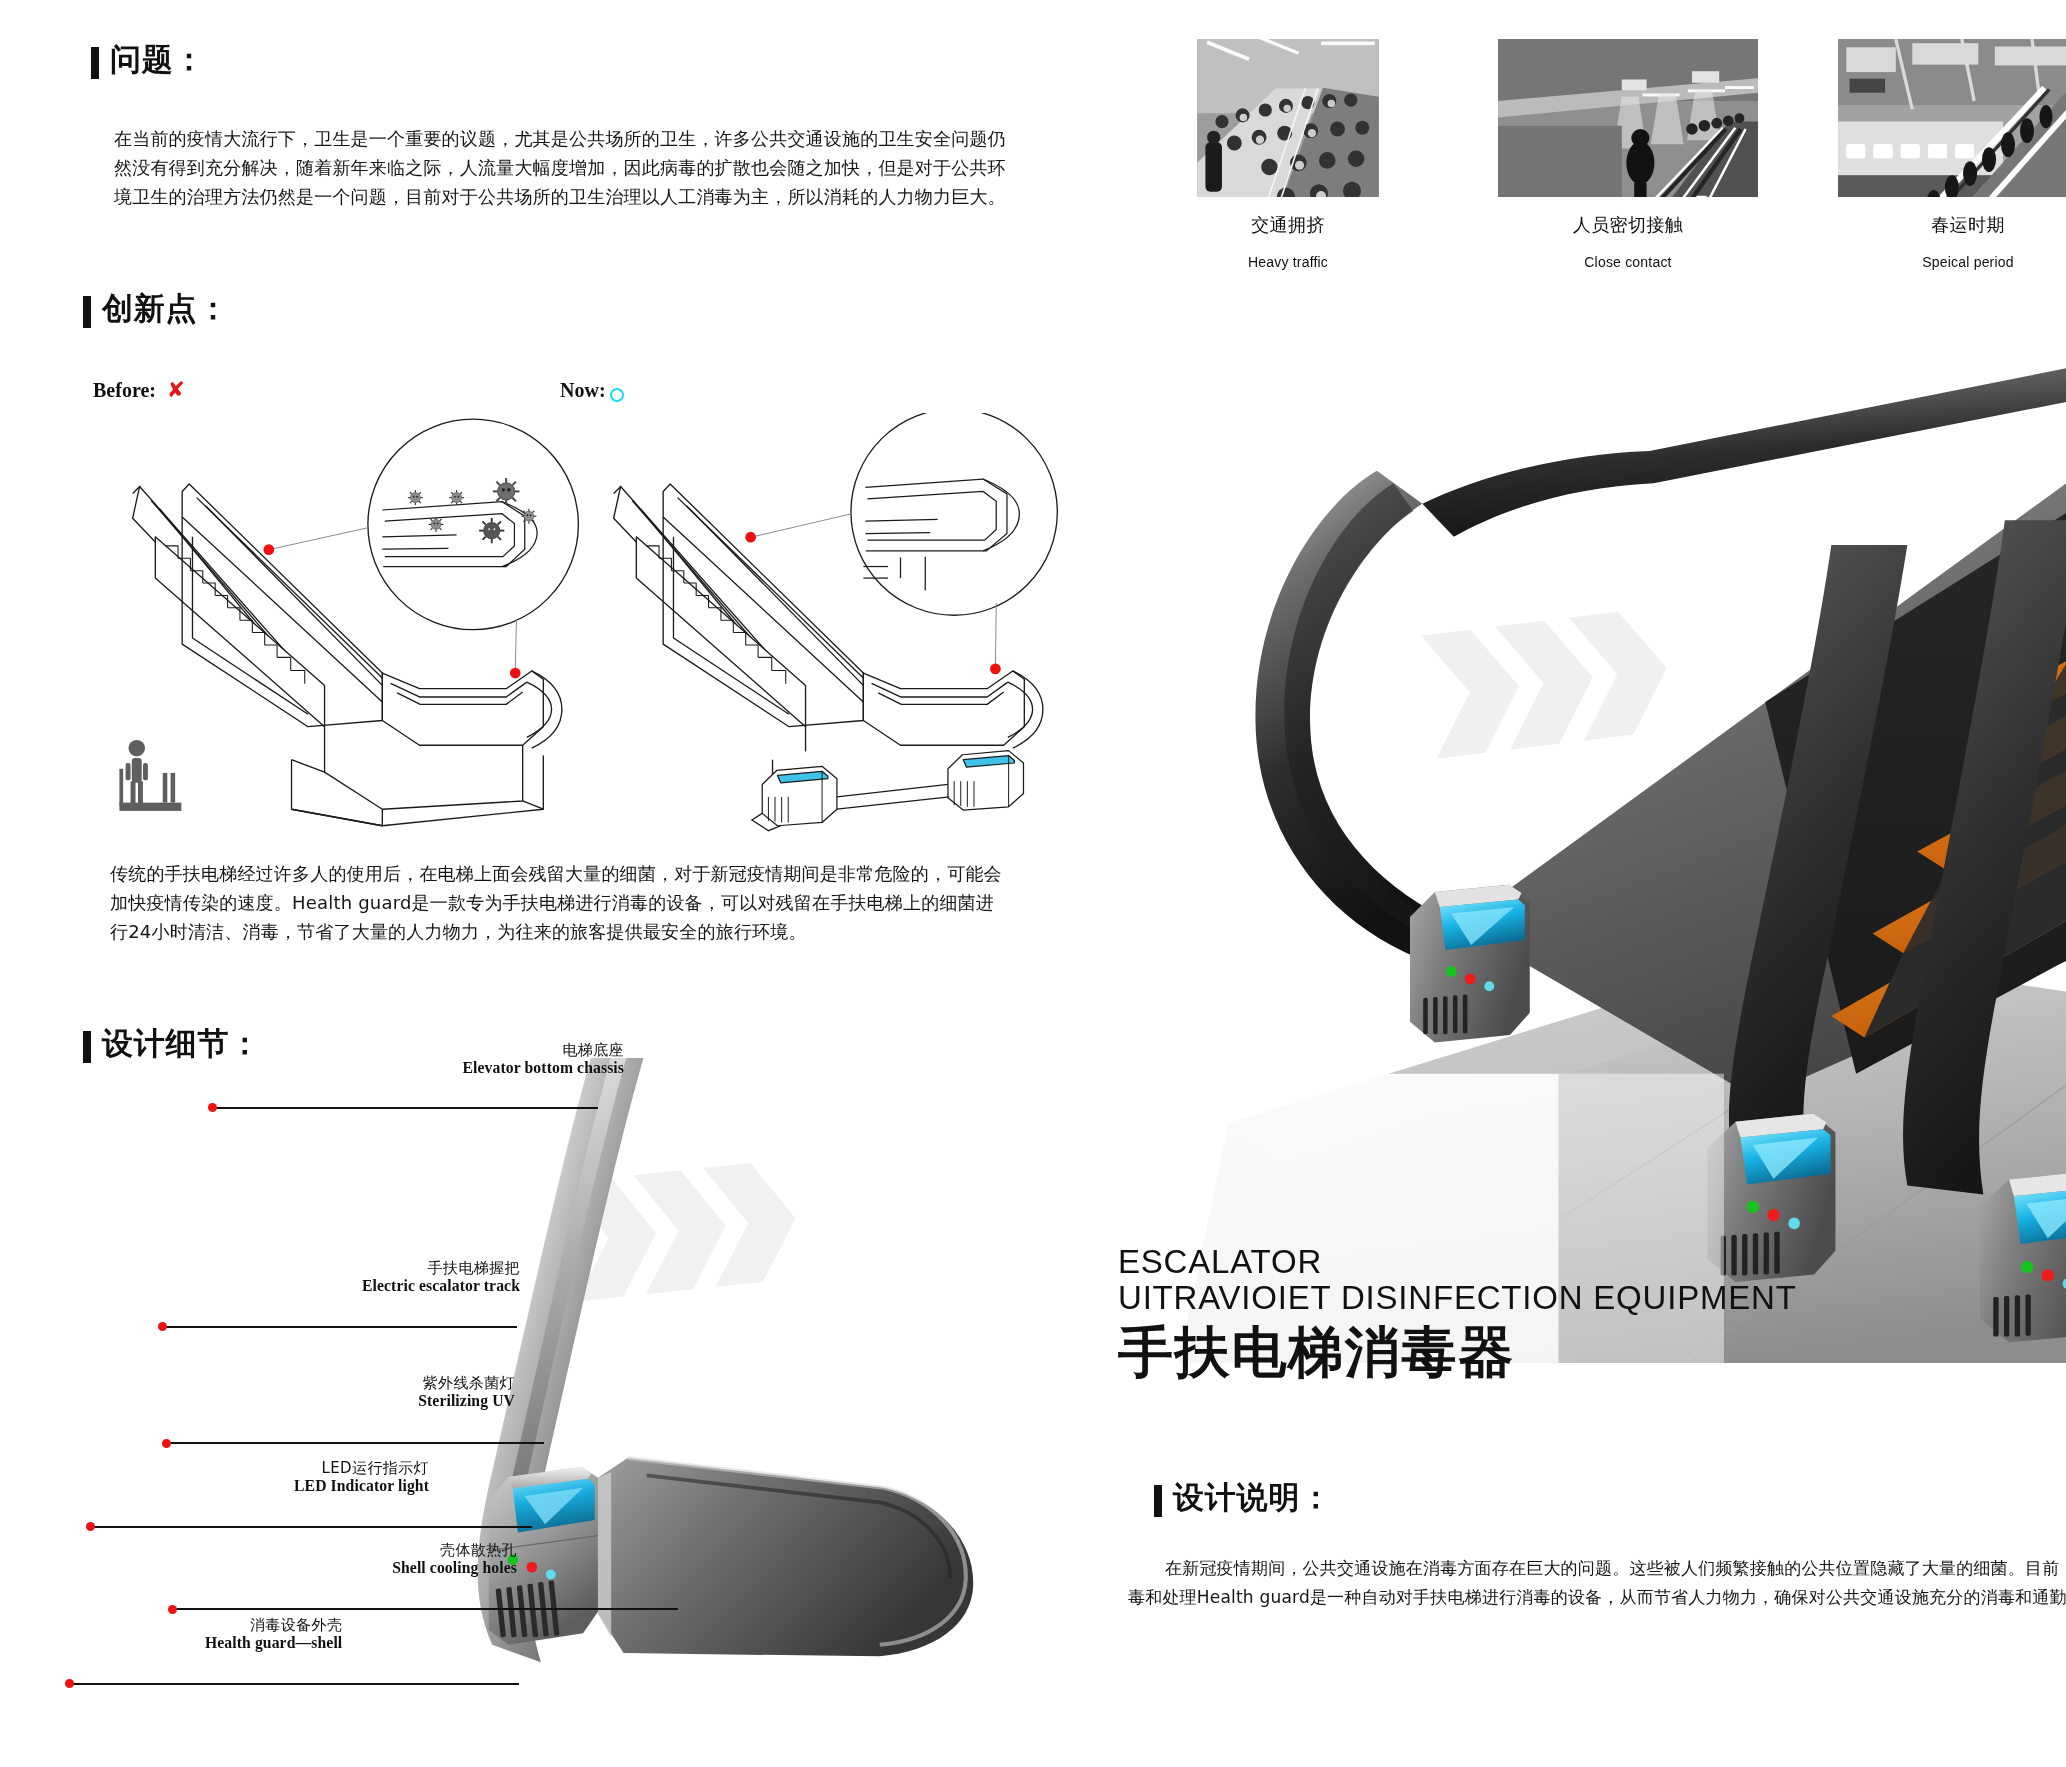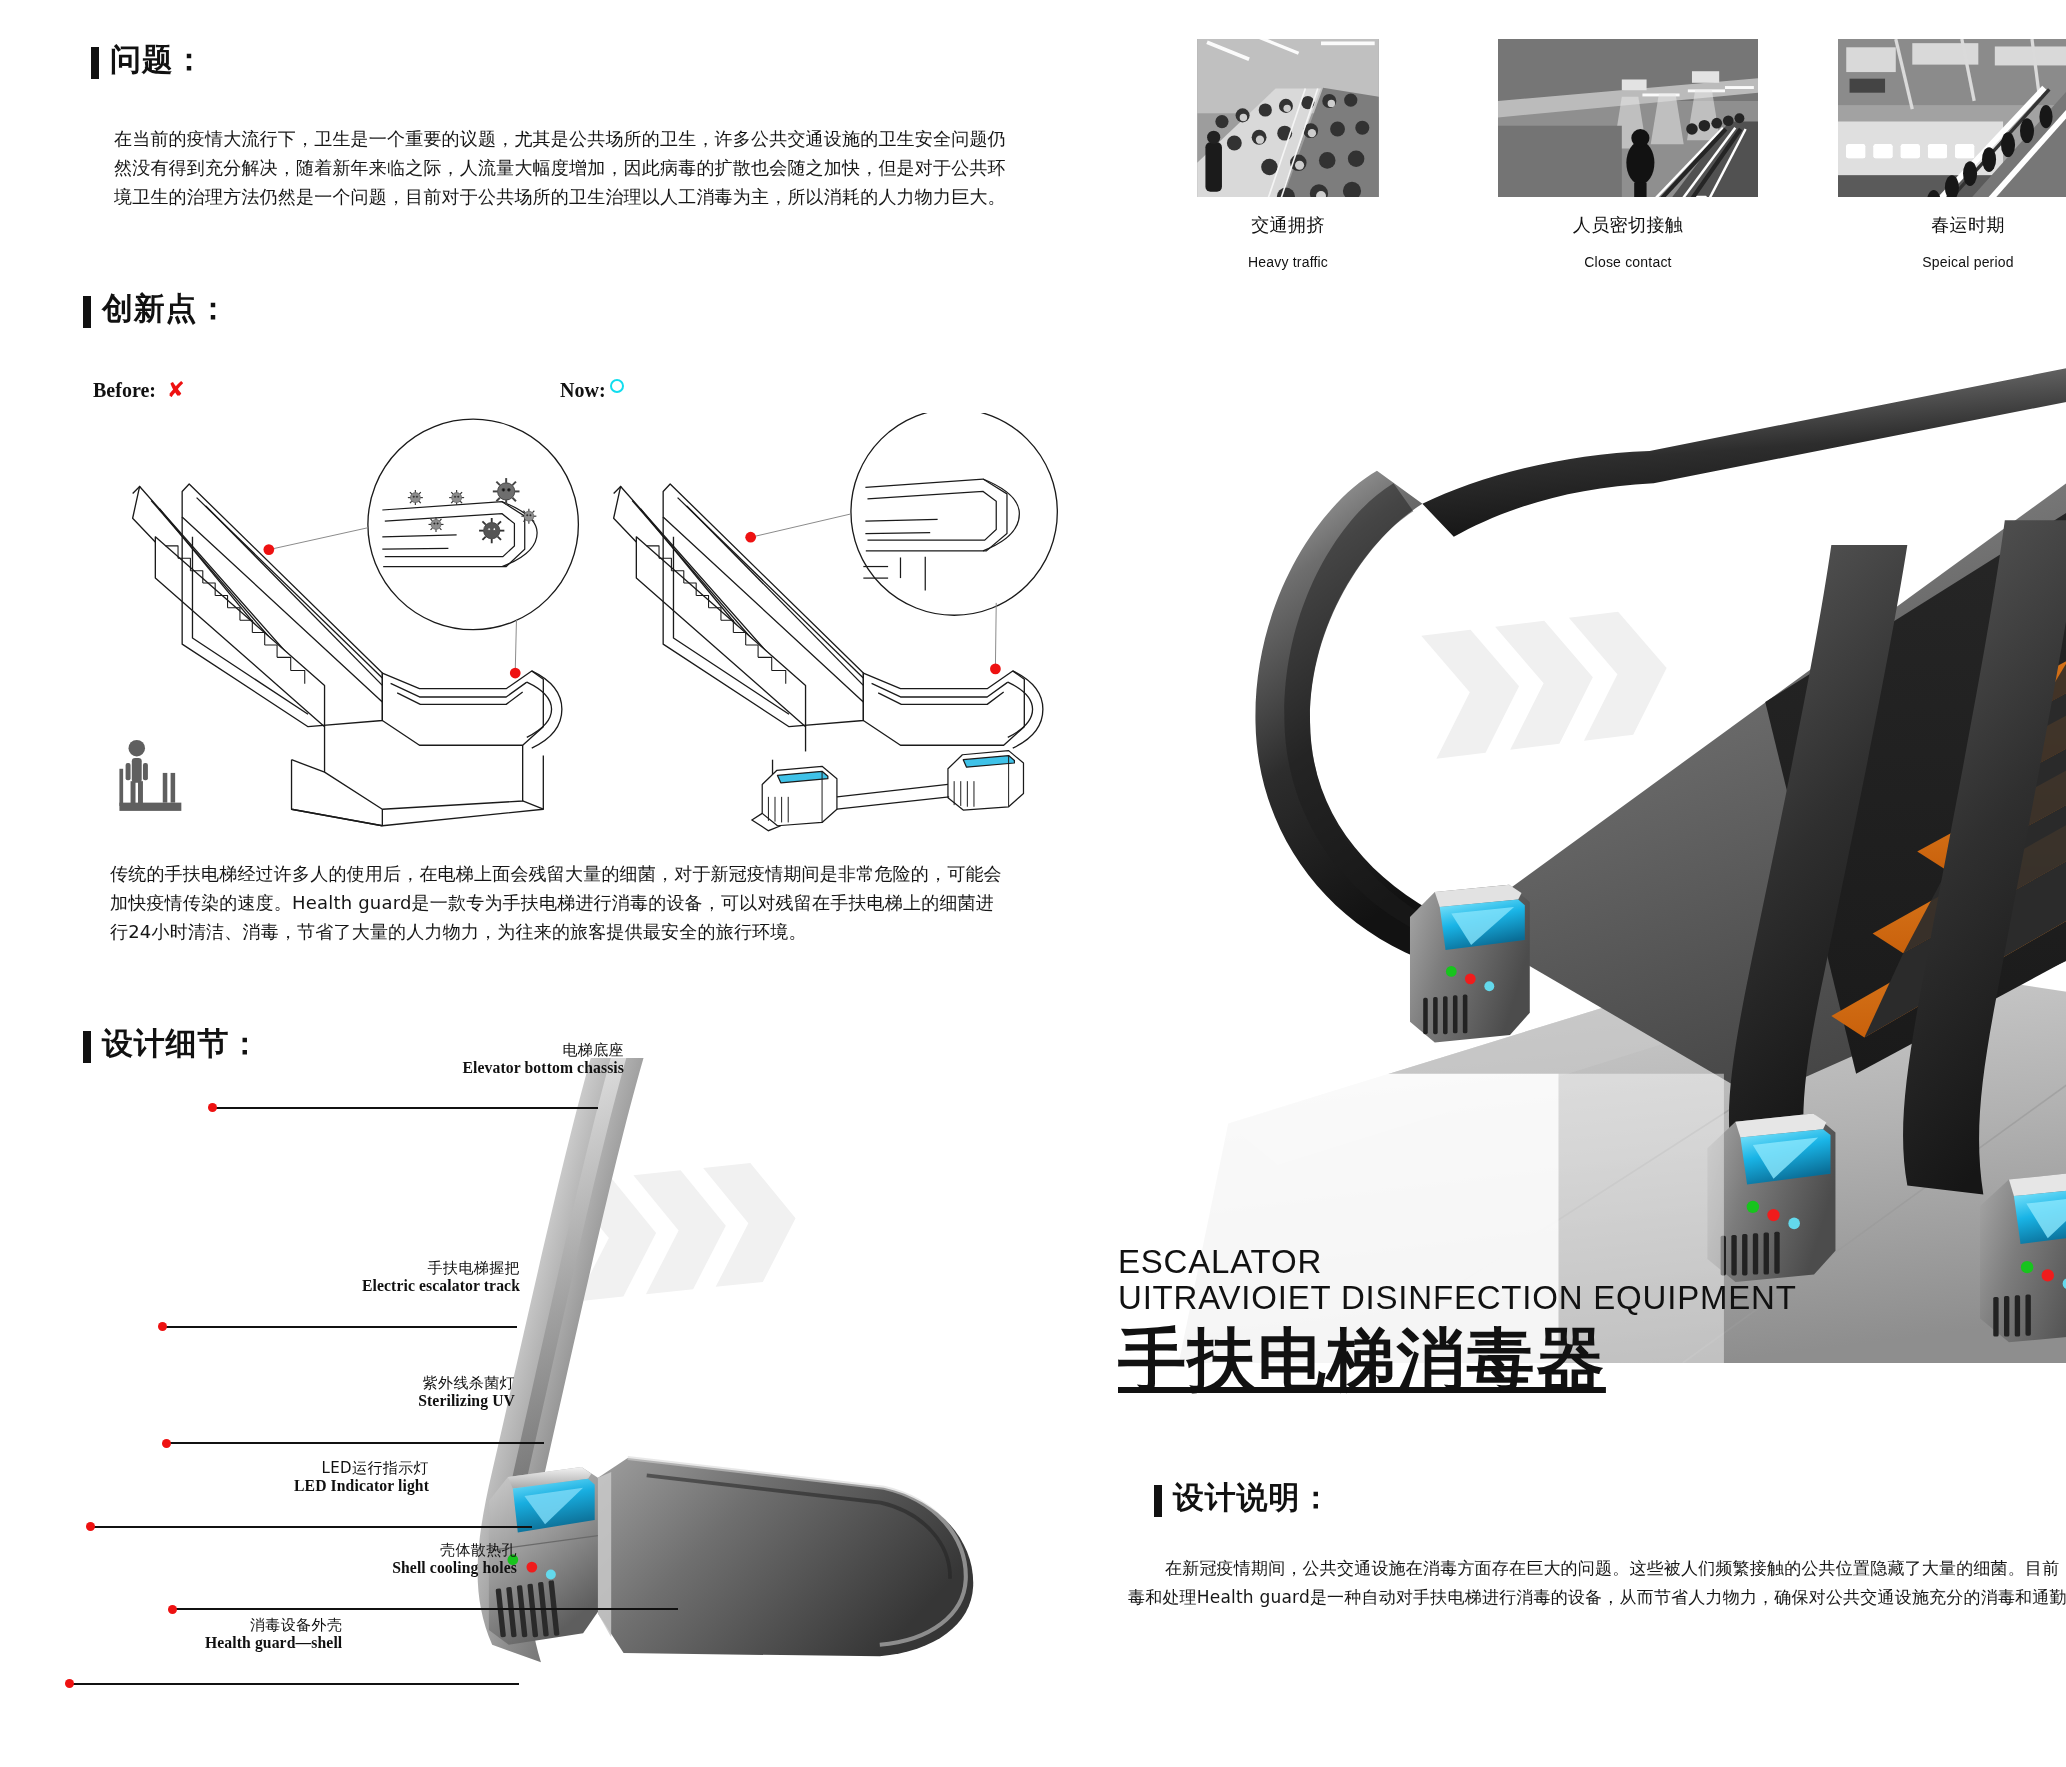--- a/index.html
+++ b/index.html
@@ -20,21 +20,21 @@
              font-family:"DejaVu Sans","Liberation Sans",sans-serif; }
 
   
   #left-col { position:absolute; left:0; top:0; width:1087px; height:1767px; }
 
   #problem-head   { position:absolute; left:83px; top:45px;padding-left:8px; }
   #problem-text   { position:absolute; left:114px; top:124px; width:901px; }
 
   #innov-head     { position:absolute; left:83px; top:294px; }
   #before-label   { position:absolute; left:93px; top:379px; display:flex; align-items:center; gap:10.7px; }
-  #now-label      { position:absolute; left:560px; top:379px; display:flex; align-items:flex-start; gap:4px; }
+  #now-label      { position:absolute; left:560px; top:379px; display:flex; align-items:flex-end; gap:4px; }
   .bn-text { font-size:20px; font-weight:700; font-family:"Liberation Serif","DejaVu Serif",serif; }
   .x-mark  { color:#ee1111; font-size:21.5px; font-weight:700; line-height:1; }
   .o-mark  { width:14px; height:14px; border:2.9px solid #11ddee; border-radius:50%; }
 
   #diag-before { position:absolute; left:93px; top:413px; width:492px; height:421px; }
   #diag-now    { position:absolute; left:574px; top:413px; width:492px; height:421px; }
 
   #innov-text  { position:absolute; left:110px; top:859px; width:897px; }
 
   #detail-head { position:absolute; left:83px; top:1029px; }
@@ -64,22 +64,22 @@
            font-family:"Liberation Sans","DejaVu Sans",sans-serif; }
 
   #hero { position:absolute; left:16.5px; top:289px; width:1396px; height:1074px;
           overflow:hidden; }
 
   #title-block { position:absolute; left:31px; top:1244px; width:909px; }
   .t-en1 { font-size:33px; letter-spacing:0.8px; font-weight:400; line-height:1.08;
            font-family:"Liberation Sans","DejaVu Sans",sans-serif; }
   .t-en2 { font-size:33px; letter-spacing:0.8px; font-weight:400; line-height:1.08;
            font-family:"Liberation Sans","DejaVu Sans",sans-serif; }
-  .t-cn  { font-size:68px; font-weight:700; letter-spacing:1.7px; line-height:1.05; margin-top:9px;
-           font-family:"DejaVu Sans","Liberation Sans",sans-serif;text-decoration:underline; }
+  .t-cn  { font-size:55px; font-weight:700; letter-spacing:1.7px; line-height:1.05; margin-top:9px;
+           font-family:"DejaVu Sans","Liberation Sans",sans-serif; }
 
   #desc-head { position:absolute; left:35px; top:1483px;margin-left:32px; }
   #desc-text { position:absolute; left:41px; top:1554px; width:1298px;
                text-indent:37px; font-size:17px; line-height:1.68; }
 </style>
 </head>
 <body>
 
 <div id="left-col">
 

